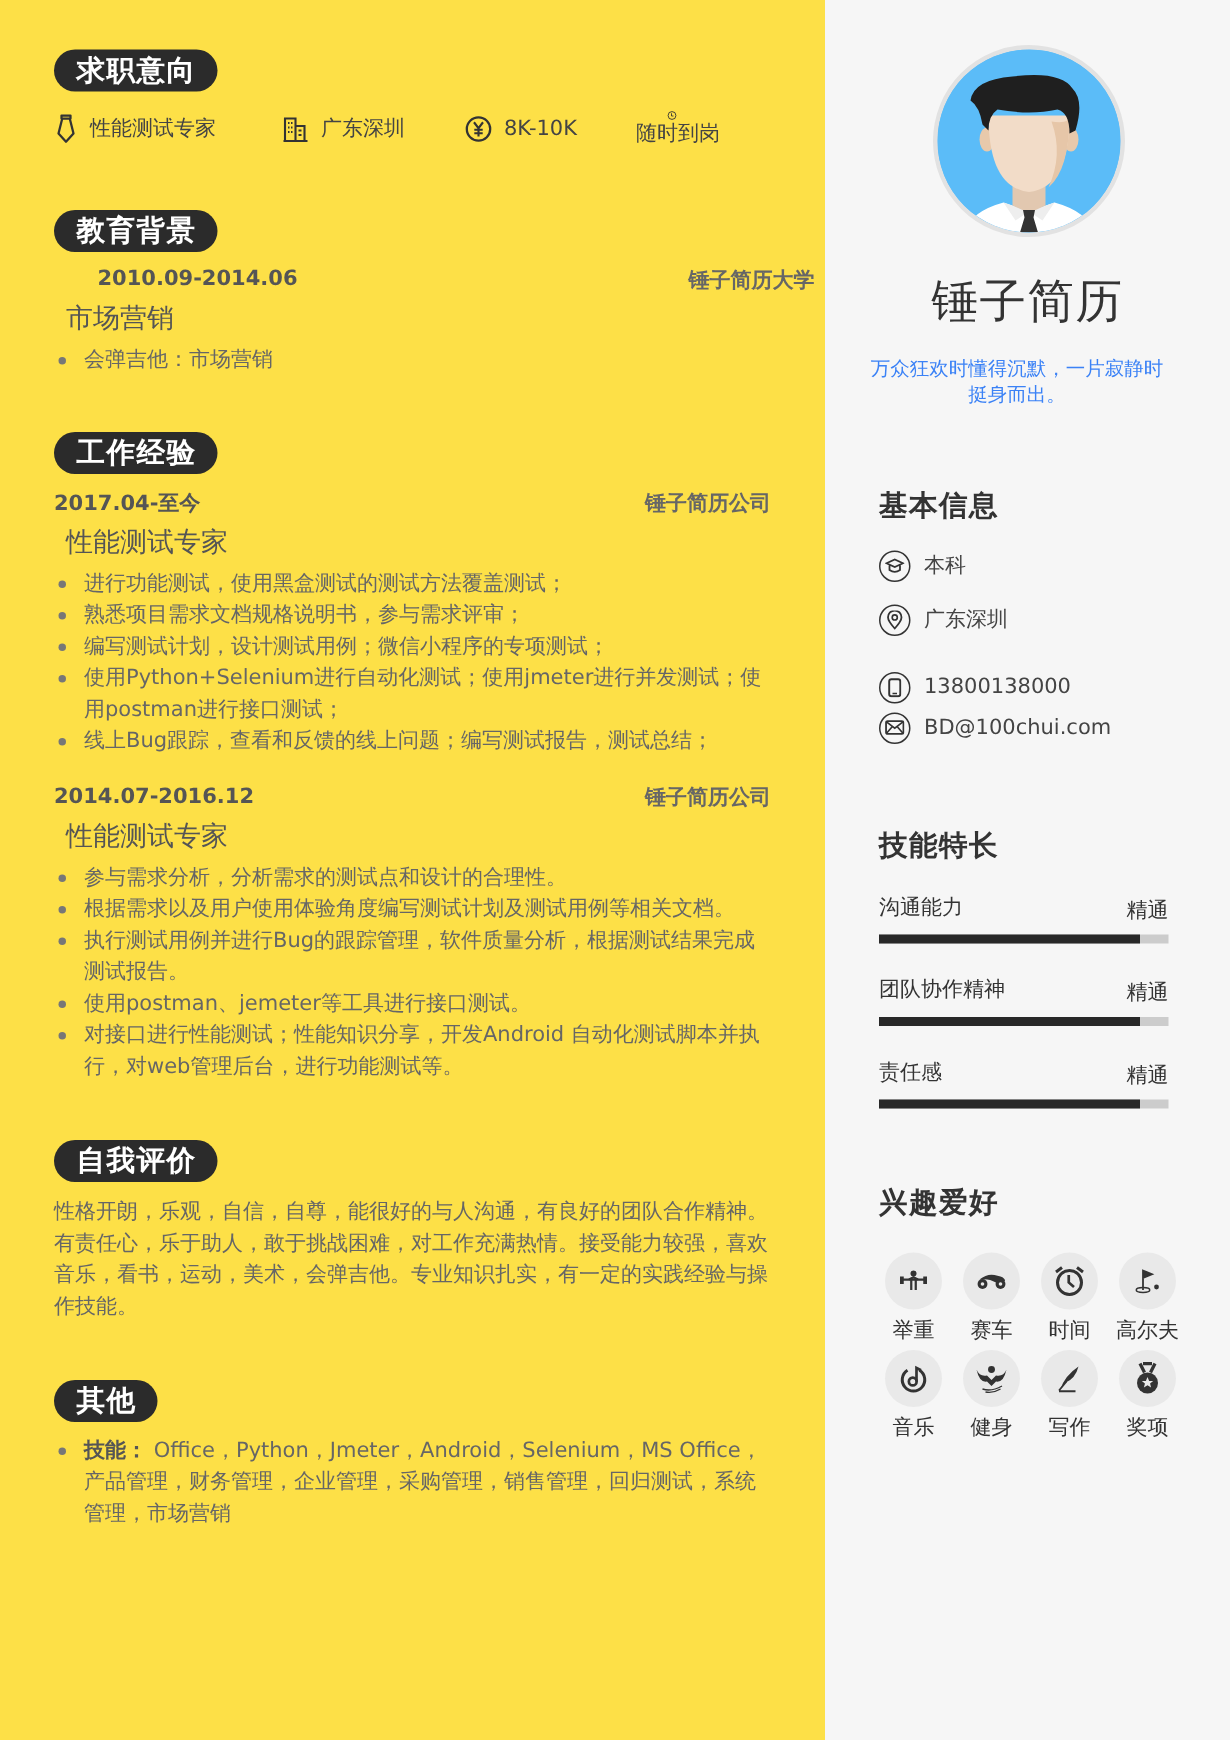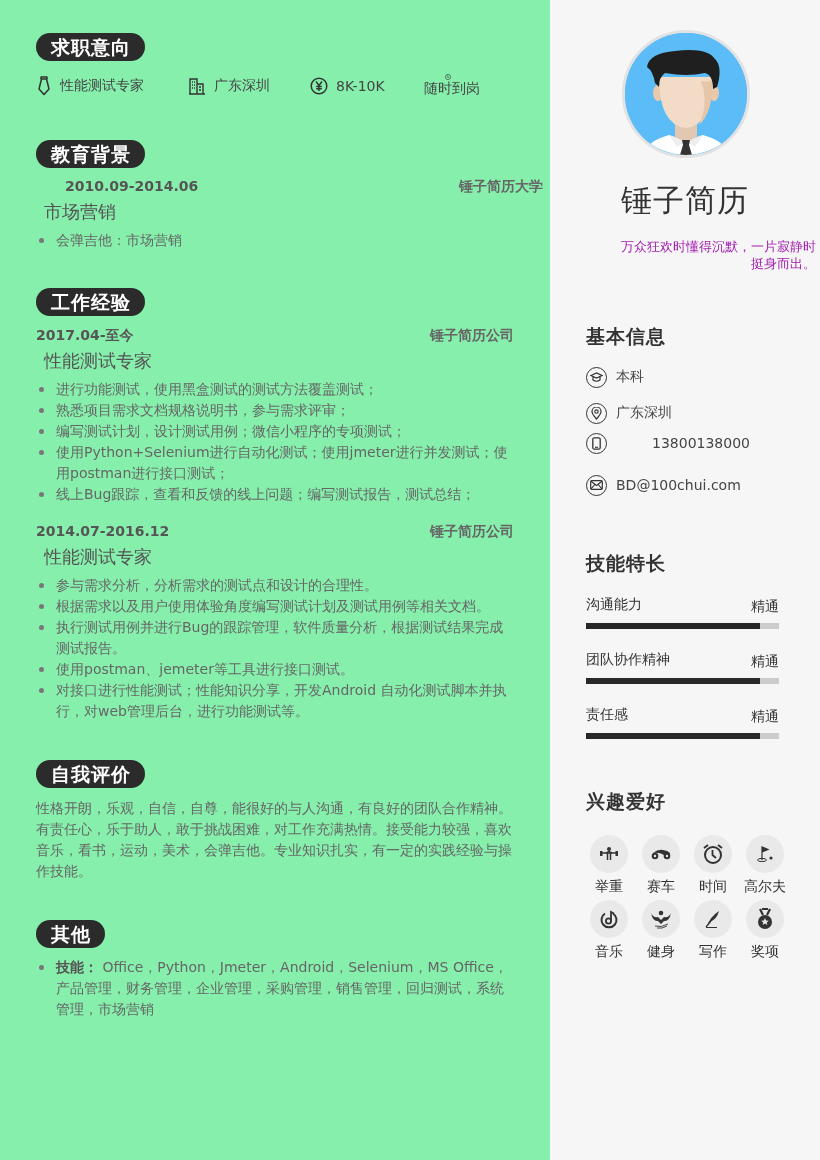--- a/index.html
+++ b/index.html
@@ -1,20 +1,20 @@
 <!DOCTYPE html>
 <html><head>
 <meta charset="utf-8">
 <style>
   * { box-sizing: border-box; margin: 0; padding: 0; }
   html, body { width: 820px; height: 1160px; background: #ffffff; overflow: hidden; }
   body { font-family: "DejaVu Sans", "Liberation Sans", sans-serif; color: #555; position: relative; }
 
   .page { position: absolute; left: 0; top: 0; width: 820px; height: 1160px; }
-  .main { position: absolute; left: 0; top: 0; width: 550px; height: 1160px; background: #86efac; }
+  .main { position: absolute; left: 0; top: 0; width: 550px; height: 1160px; background: #fde047; }
   .side { position: absolute; left: 550px; top: 0; width: 270px; height: 1160px; background: #f6f6f6; }
 
   
   .pill {
     position: absolute; left: 36px; height: 28px; padding: 0 14px 0 15px;
     background: #2b2b2b; color: #ffffff; border-radius: 14px;
     font-size: 19px; font-weight: bold; line-height: 28px; letter-spacing: 1px;
   }
 
   
@@ -36,21 +36,21 @@
   ul.bullets li b { color: #555; }
 
   .para { position: absolute; left: 36px; width: 482px; font-size: 14px; line-height: 21px; color: #666; }
 
   
   .avatar {
     position: absolute; left: 622px; top: 30px; width: 128px; height: 128px; border-radius: 50%;
     border: 3px solid #e2e2e2; background: #5bbcf8; overflow: hidden;
   }
   .name { position: absolute; left: 550px; width: 270px; top: 180px; text-align: center; font-size: 31px; color: #333; letter-spacing: 1px; }
-  .motto { position: absolute; left: 612px; width: 204px; top: 238px; text-align: right; font-size: 13px; line-height: 17px; color: #a21caf; }
+  .motto { position: absolute; left: 576px; width: 204px; top: 238px; text-align: center; font-size: 13px; line-height: 17px; color: #3b82f6; }
 
   .side-title { position: absolute; left: 586px; font-size: 19px; font-weight: bold; color: #333; letter-spacing: 1px; }
 
   .info-item { position: absolute; left: 586px; height: 22px; display: flex; align-items: center; font-size: 14px; color: #444; }
   .info-item .ic { width: 21px; height: 21px; border: 1.5px solid #333; border-radius: 50%; display: flex; align-items: center; justify-content: center; margin-right: 9px; }
 
   .skill { position: absolute; left: 586px; width: 193px; height: 40px; }
   .skill-name { position: absolute; left: 0; top: 0; font-size: 14px; color: #333; }
   .skill-level { position: absolute; right: 0; top: 2px; font-size: 14px; color: #333; }
   .skill-bar { position: absolute; left: 0; top: 27px; width: 193px; height: 6px; background: #cccccc; }
@@ -179,21 +179,21 @@
   </div>
   <div class="info-item" style="top:402px;">
     <span class="ic">
       <svg width="11" height="13" viewBox="0 0 11 13">
           <path d="M5.5 12 Q1 7 1 4.5 A4.5 4.5 0 0 1 10 4.5 Q10 7 5.5 12 Z" fill="none" stroke="#333" stroke-width="1.2"></path>
           <circle cx="5.5" cy="4.6" r="1.7" fill="none" stroke="#333" stroke-width="1.1"></circle>
         </svg>
     </span>
     <span>广东深圳</span>
   </div>
-  <div class="info-item" style="top:432px;gap:36px;">
+  <div class="info-item" style="top:447px;">
     <span class="ic">
       <svg width="9" height="13" viewBox="0 0 9 13">
           <rect x="0.8" y="0.8" width="7.4" height="11.4" rx="1.5" fill="none" stroke="#333" stroke-width="1.3"></rect>
           <path d="M3 10.3h3" stroke="#333" stroke-width="1.1"></path>
         </svg>
     </span>
     <span>13800138000</span>
   </div>
   <div class="info-item" style="top:474px;">
     <span class="ic">

